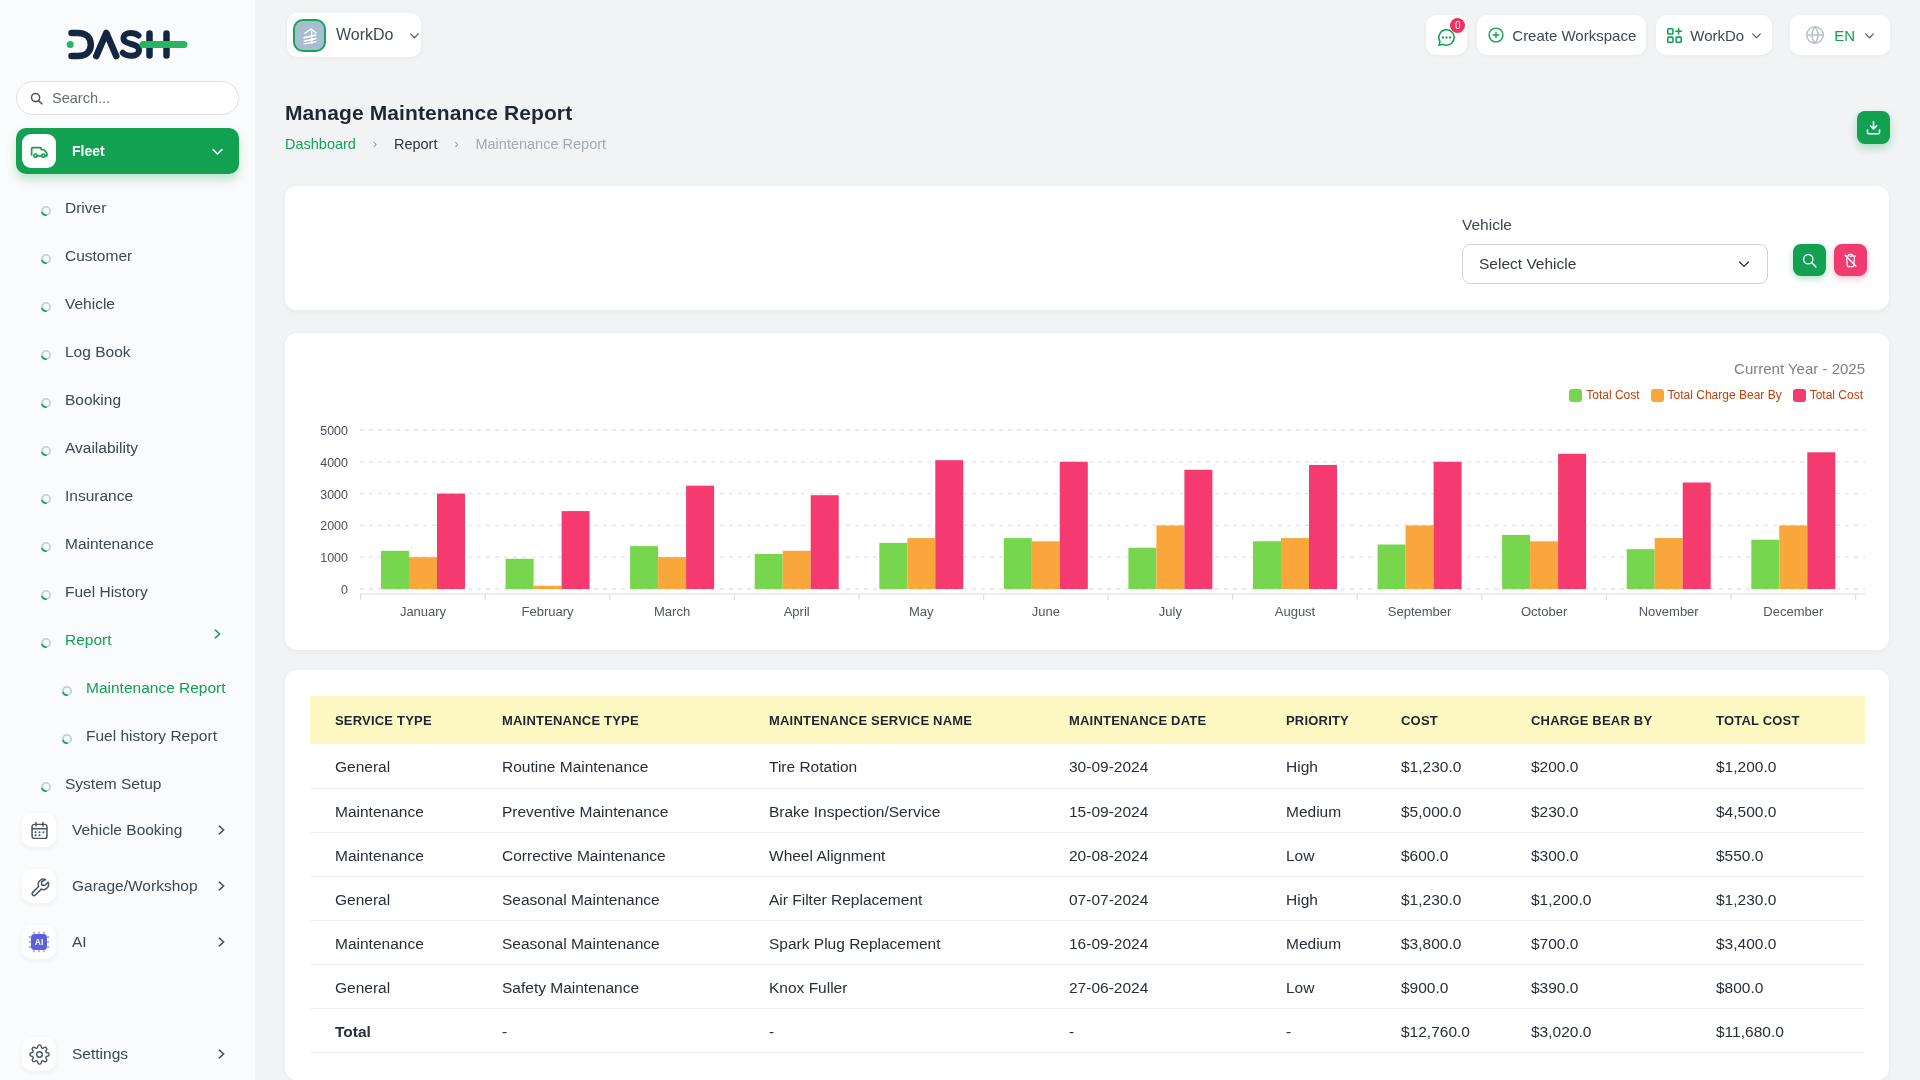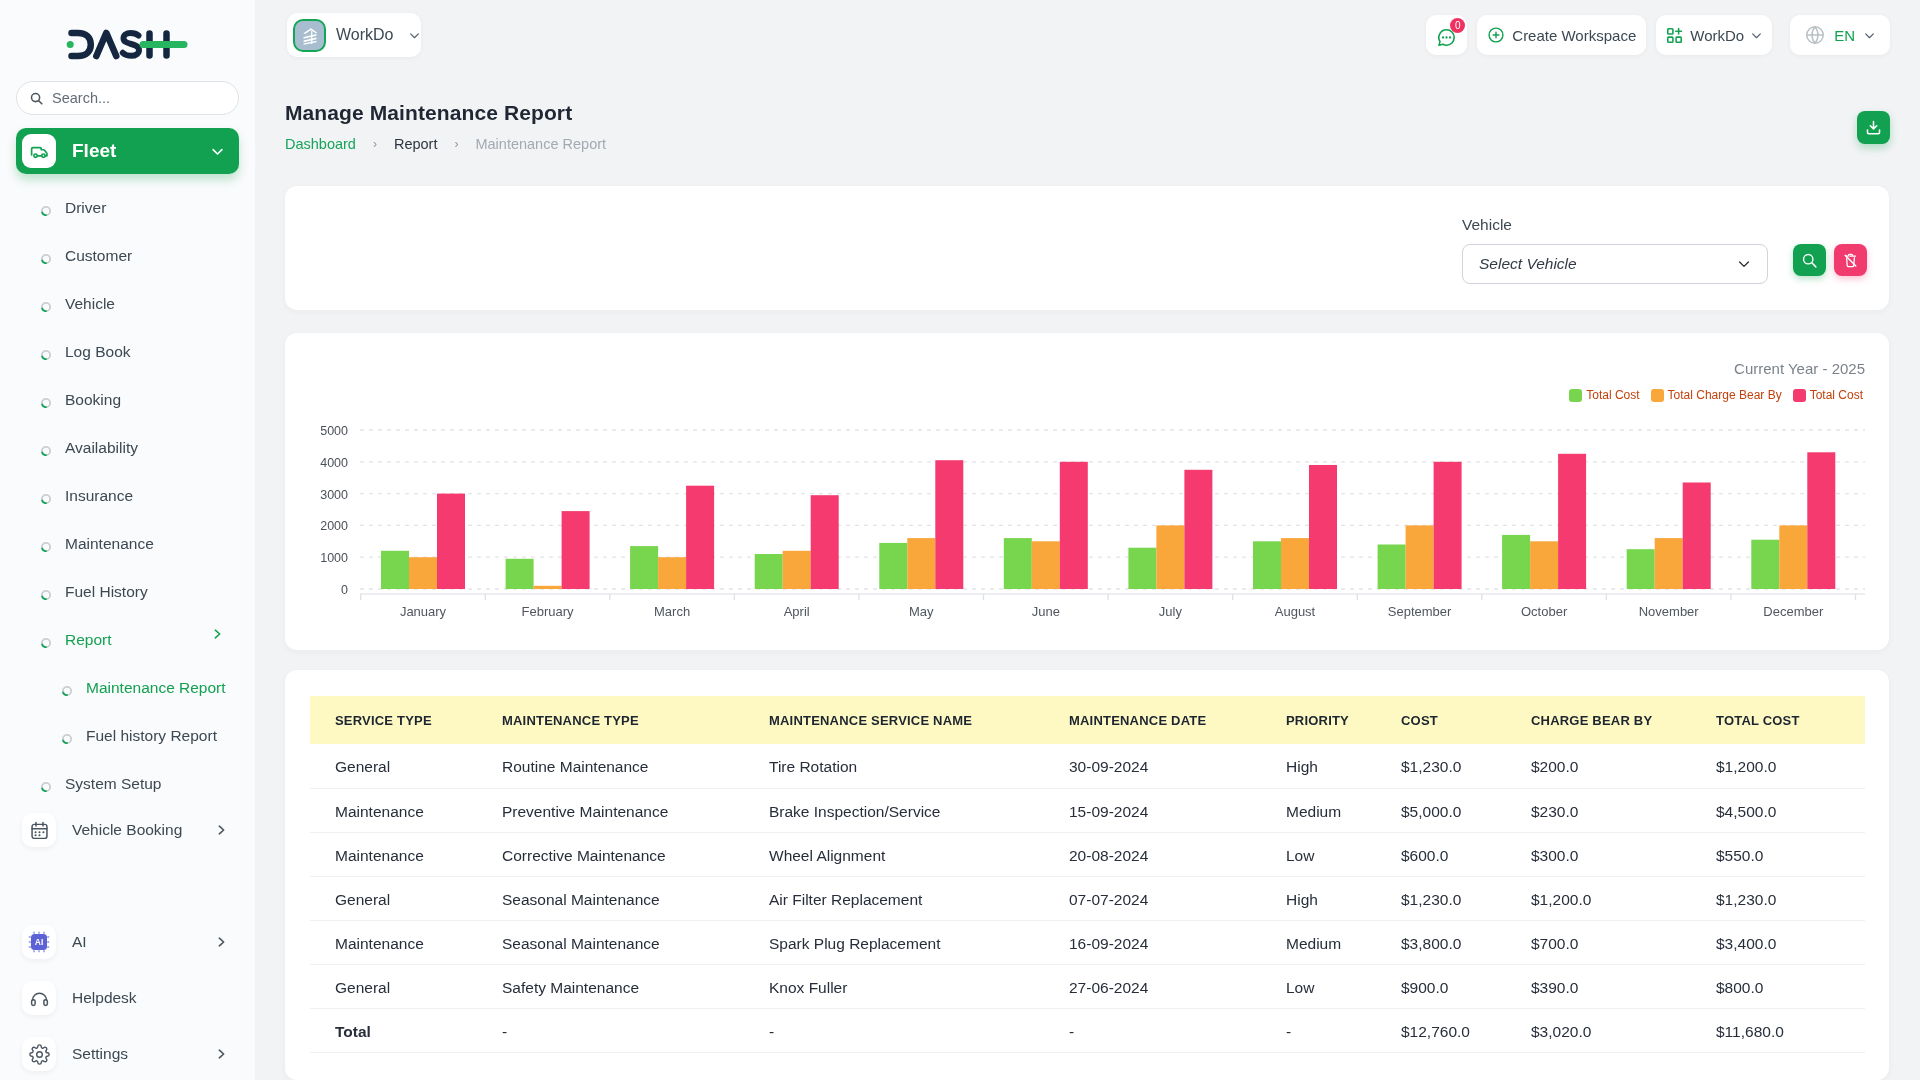--- a/index.html
+++ b/index.html
@@ -4,21 +4,21 @@
 <style>
 * { margin:0; padding:0; box-sizing:border-box; font-family:"Liberation Sans",sans-serif; }
 html,body { width:1920px; height:1080px; background:#f2f3f5; overflow:hidden; }
 body { position:relative; }
 .sidebar { position:absolute; left:0; top:0; width:255px; height:1080px; background:#fafbfc; }
 .logo { position:absolute; left:63px; top:26px; }
 .searchbox { position:absolute; left:16px; top:81px; width:223px; height:34px; border:1px solid #dfe3e7; border-radius:17px; background:#fff; display:flex; align-items:center; padding-left:12px; color:#636c75; font-size:14.5px; }
 .searchbox svg { margin-right:8px; }
 .fleet { position:absolute; left:16px; top:128px; width:223px; height:46px; background:#12a150; border-radius:10px; display:flex; align-items:center; box-shadow:0 6px 10px rgba(18,161,80,.25); }
 .fleet .icbox { width:34px; height:34px; background:#fff; border-radius:9px; margin-left:6px; display:flex; align-items:center; justify-content:center; }
-.fleet .txt { color:#fff; font-size:19px; font-weight:bold; margin-left:16px; }
+.fleet .txt { color:#fff; font-size:14px; font-weight:bold; margin-left:16px; }
 .fleet .chev { position:absolute; right:14px; color:#fff; }
 .mi { position:absolute; left:0; width:255px; height:30px; display:flex; align-items:flex-end; }
 .mi .dot { margin-left:40px; }
 .mi .lbl { margin-left:13px; font-size:15.5px; color:#3c4852; }
 .mi .chevr { position:absolute; left:211px; top:4px; }
 .mi.sub .dot { margin-left:61px; }
 .mi.green .lbl { color:#12a150; }
 .bi { position:absolute; left:0; width:255px; height:40px; display:flex; align-items:center; }
 .bi .icbox { width:34px; height:34px; margin-left:22px; background:#fff; border-radius:10px; box-shadow:0 2px 5px rgba(40,50,60,.06); display:flex; align-items:center; justify-content:center; }
 .bi .lbl { margin-left:16px;  font-size:15.5px; color:#3c4852; }
@@ -36,21 +36,21 @@
 .enbtn { padding:0 14px; gap:8px; font-size:15px; margin-left:8px; }
 .pagetitle { position:absolute; left:30px; top:101px; font-size:21px; font-weight:bold; color:#1e2733; letter-spacing:0.1px; }
 .crumbs { position:absolute; left:30px; top:136px; font-size:14.5px; color:#a2aab2; display:flex; align-items:center; gap:17px; }
 .crumbs .g { color:#16a45b; }
 .crumbs .d { color:#2b3540; }
 .crumbs .sep { color:#8d979f; font-size:12px; }
 .dlbtn { position:absolute; right:30px; top:111px; width:33px; height:33px; background:#12a150; border-radius:8px; display:flex; align-items:center; justify-content:center; box-shadow:0 4px 8px rgba(18,161,80,.3); }
 .card { position:absolute; left:30px; right:31px; background:#fff; border-radius:12px; box-shadow:0 2px 6px rgba(40,50,60,.04); }
 .fcard { top:186px; height:124px; }
 .flabel { position:absolute; left:1177px; top:30px; font-size:15.5px; color:#3c4852; }
-.fselect { position:absolute; left:1177px; top:58px; width:306px; height:40px; border:1px solid #ced4da; border-radius:8px; background:#fff; display:flex; align-items:center; justify-content:space-between; padding:0 16px; font-size:15.5px; color:#343b46;font-style:italic; }
+.fselect { position:absolute; left:1177px; top:58px; width:306px; height:40px; border:1px solid #ced4da; border-radius:8px; background:#fff; display:flex; align-items:center; justify-content:space-between; padding:0 16px; font-size:15.5px; color:#343b46; }
 .fbtn { position:absolute; top:58px; width:33px; height:32px; border-radius:8px; display:flex; align-items:center; justify-content:center; }
 .fbtn.g { left:1508px; background:#12a150; box-shadow:0 3px 7px rgba(18,161,80,.3); }
 .fbtn.r { left:1549px; background:#f13a6d; box-shadow:0 3px 7px rgba(241,58,109,.3); }
 .ccard { top:333px; height:317px; }
 .tcard { top:670px; height:410px; }
 .tcard th { text-align:left; font-size:13px; color:#1d2530; padding-left:25px; letter-spacing:.2px; }
 .tcard td { padding-left:25px; height:44px; border-bottom:1px solid #eef1f4; padding-top:3px; }
 </style>
 </head>
 <body>
@@ -186,42 +186,43 @@
           <rect x="3.5" y="5" width="17" height="16" rx="2.5"></rect>
           <path d="M3.5 10 h17 M8 2.8 v4 M16 2.8 v4"></path>
           <path d="M7.5 14 h.01 M12 14 h.01 M16.5 14 h.01 M7.5 17.5 h.01 M12 17.5 h.01" stroke-width="2.4"></path>
         </svg>
       </div>
       <span class="lbl">Vehicle Booking</span>
       <svg class="chevr" width="13" height="22" viewBox="0 0 24 40" fill="none" stroke="#4a5560" stroke-width="3" stroke-linecap="round" stroke-linejoin="round">
         <path d="M8 13 l8 7 -8 7"></path>
       </svg>
     </div>
+  <div class="bi" style="top:866px">
+      <div class="icbox">
+        <svg width="21" height="21" viewBox="0 0 24 24" fill="none" stroke="#4a5560" stroke-width="1.7" stroke-linecap="round" stroke-linejoin="round">
+          <path d="M14.7 6.3 a1 1 0 0 0-.3.7 v2.6 a1 1 0 0 0 1 1 h2.6 a1 1 0 0 0 .7-.3 l3.2-3.2 a6 6 0 0 1-7.9 7.9 l-6.7 6.7 a2.12 2.12 0 0 1-3-3 l6.7-6.7 a6 6 0 0 1 7.9-7.9 z"></path>
+        </svg>
+      </div>
+      <span class="lbl">Garage/Workshop</span>
+      <svg class="chevr" width="13" height="22" viewBox="0 0 24 40" fill="none" stroke="#4a5560" stroke-width="3" stroke-linecap="round" stroke-linejoin="round">
+        <path d="M8 13 l8 7 -8 7"></path>
+      </svg>
+    </div>
   <div class="bi" style="top:922px">
       <div class="icbox">
         <svg width="24" height="24" viewBox="0 0 24 24">
           <rect x="4" y="4" width="16" height="16" rx="3.5" fill="#5c61d6"></rect>
           <path d="M7 1.8 v2 M12 1.8 v2 M17 1.8 v2 M7 20.2 v2 M12 20.2 v2 M17 20.2 v2 M1.8 7 h2 M1.8 12 h2 M1.8 17 h2 M20.2 7 h2 M20.2 12 h2 M20.2 17 h2" stroke="#8b8fe8" stroke-width="1.4"></path>
           <text x="12" y="15.4" font-size="8.5" font-weight="bold" fill="#fff" text-anchor="middle" font-family="Liberation Sans">AI</text>
         </svg>
       </div>
       <span class="lbl">AI</span>
       <svg class="chevr" width="13" height="22" viewBox="0 0 24 40" fill="none" stroke="#4a5560" stroke-width="3" stroke-linecap="round" stroke-linejoin="round">
         <path d="M8 13 l8 7 -8 7"></path>
       </svg>
-    </div>
-  <div class="bi" style="top:978px">
-      <div class="icbox">
-        <svg width="21" height="21" viewBox="0 0 24 24" fill="none" stroke="#4a5560" stroke-width="1.7" stroke-linecap="round" stroke-linejoin="round">
-          <path d="M4 14 a8 8 0 0 1 16 0"></path>
-          <rect x="3" y="13.5" width="4" height="6.5" rx="2"></rect>
-          <rect x="17" y="13.5" width="4" height="6.5" rx="2"></rect>
-        </svg>
-      </div>
-      <span class="lbl">Helpdesk</span>
     </div>
   <div class="bi" style="top:1034px">
       <div class="icbox">
         <svg width="21" height="21" viewBox="0 0 24 24" fill="none" stroke="#4a5560" stroke-width="1.6" stroke-linecap="round" stroke-linejoin="round">
           <circle cx="12" cy="12" r="3.2"></circle>
           <path d="M19.4 15a1.65 1.65 0 0 0 .33 1.82l.06.06a2 2 0 1 1-2.83 2.83l-.06-.06a1.65 1.65 0 0 0-1.82-.33 1.65 1.65 0 0 0-1 1.51V21a2 2 0 1 1-4 0v-.09A1.65 1.65 0 0 0 9 19.4a1.65 1.65 0 0 0-1.82.33l-.06.06a2 2 0 1 1-2.83-2.83l.06-.06a1.65 1.65 0 0 0 .33-1.82 1.65 1.65 0 0 0-1.51-1H3a2 2 0 1 1 0-4h.09A1.65 1.65 0 0 0 4.6 9a1.65 1.65 0 0 0-.33-1.82l-.06-.06a2 2 0 1 1 2.83-2.83l.06.06a1.65 1.65 0 0 0 1.82.33H9a1.65 1.65 0 0 0 1-1.51V3a2 2 0 1 1 4 0v.09a1.65 1.65 0 0 0 1 1.51 1.65 1.65 0 0 0 1.82-.33l.06-.06a2 2 0 1 1 2.83 2.83l-.06.06a1.65 1.65 0 0 0-.33 1.82V9a1.65 1.65 0 0 0 1.51 1H21a2 2 0 1 1 0 4h-.09a1.65 1.65 0 0 0-1.51 1z"></path>
         </svg>
       </div>
       <span class="lbl">Settings</span>
       <svg class="chevr" width="13" height="22" viewBox="0 0 24 40" fill="none" stroke="#4a5560" stroke-width="3" stroke-linecap="round" stroke-linejoin="round">

